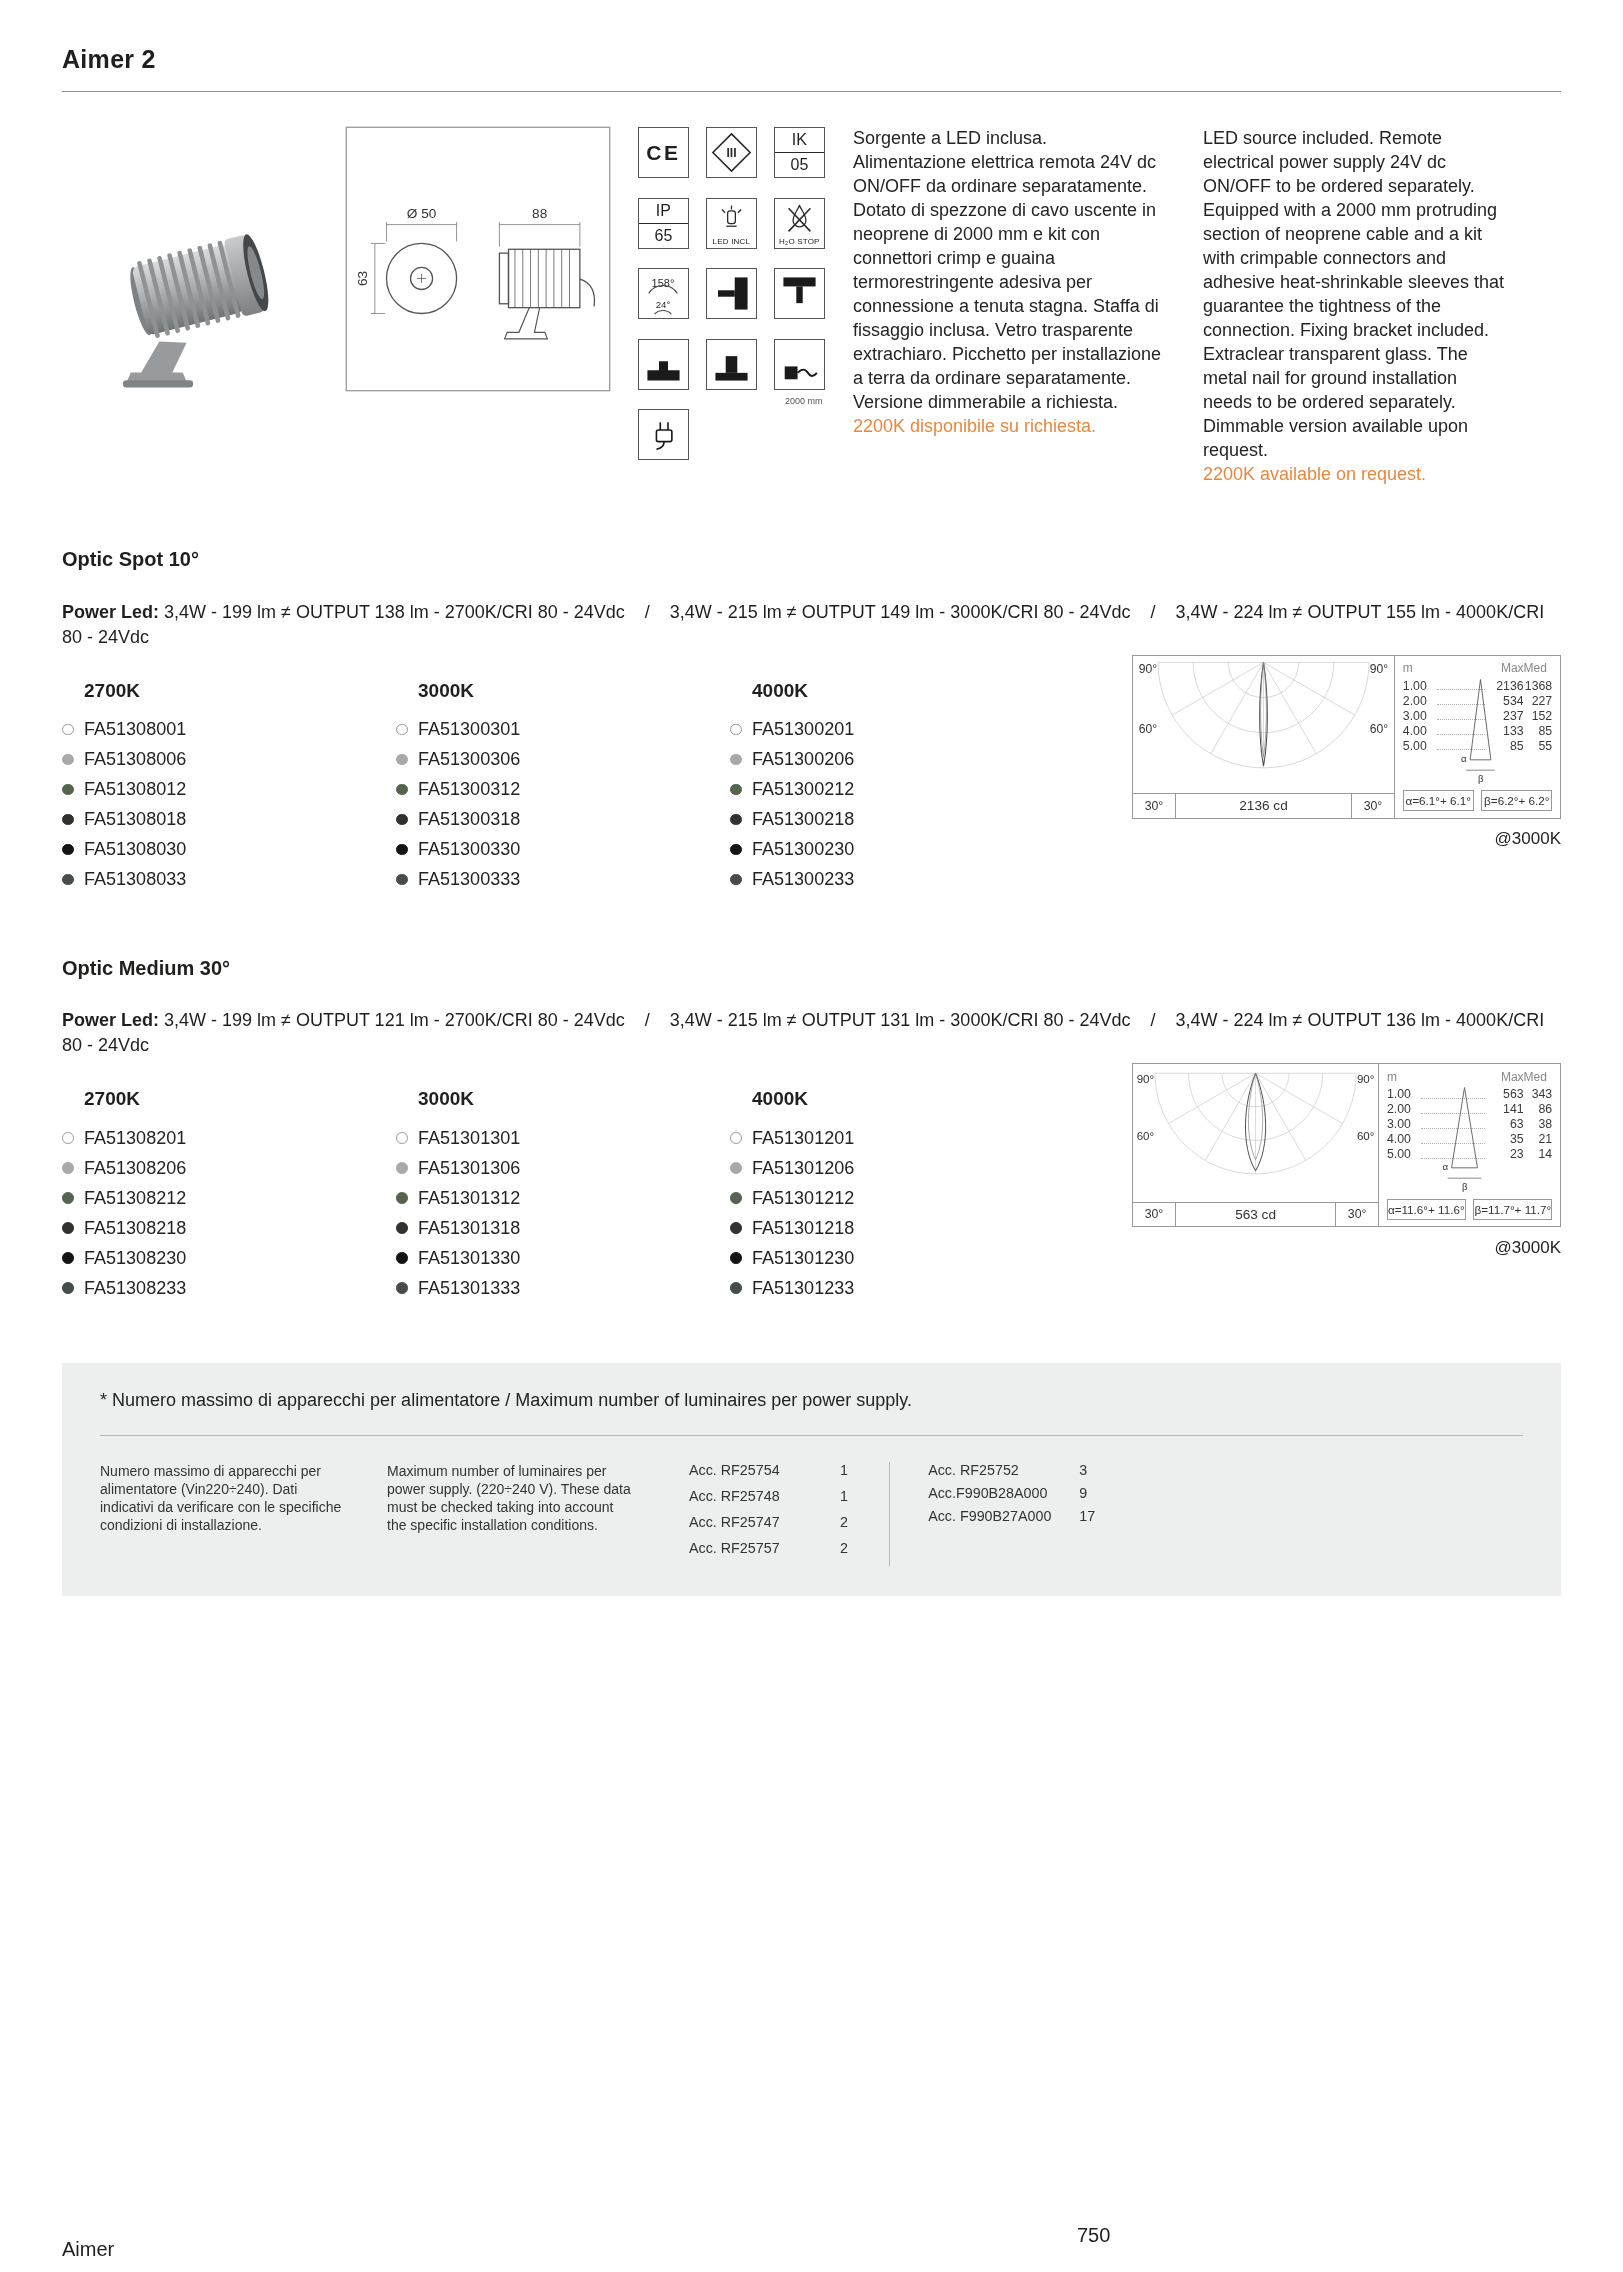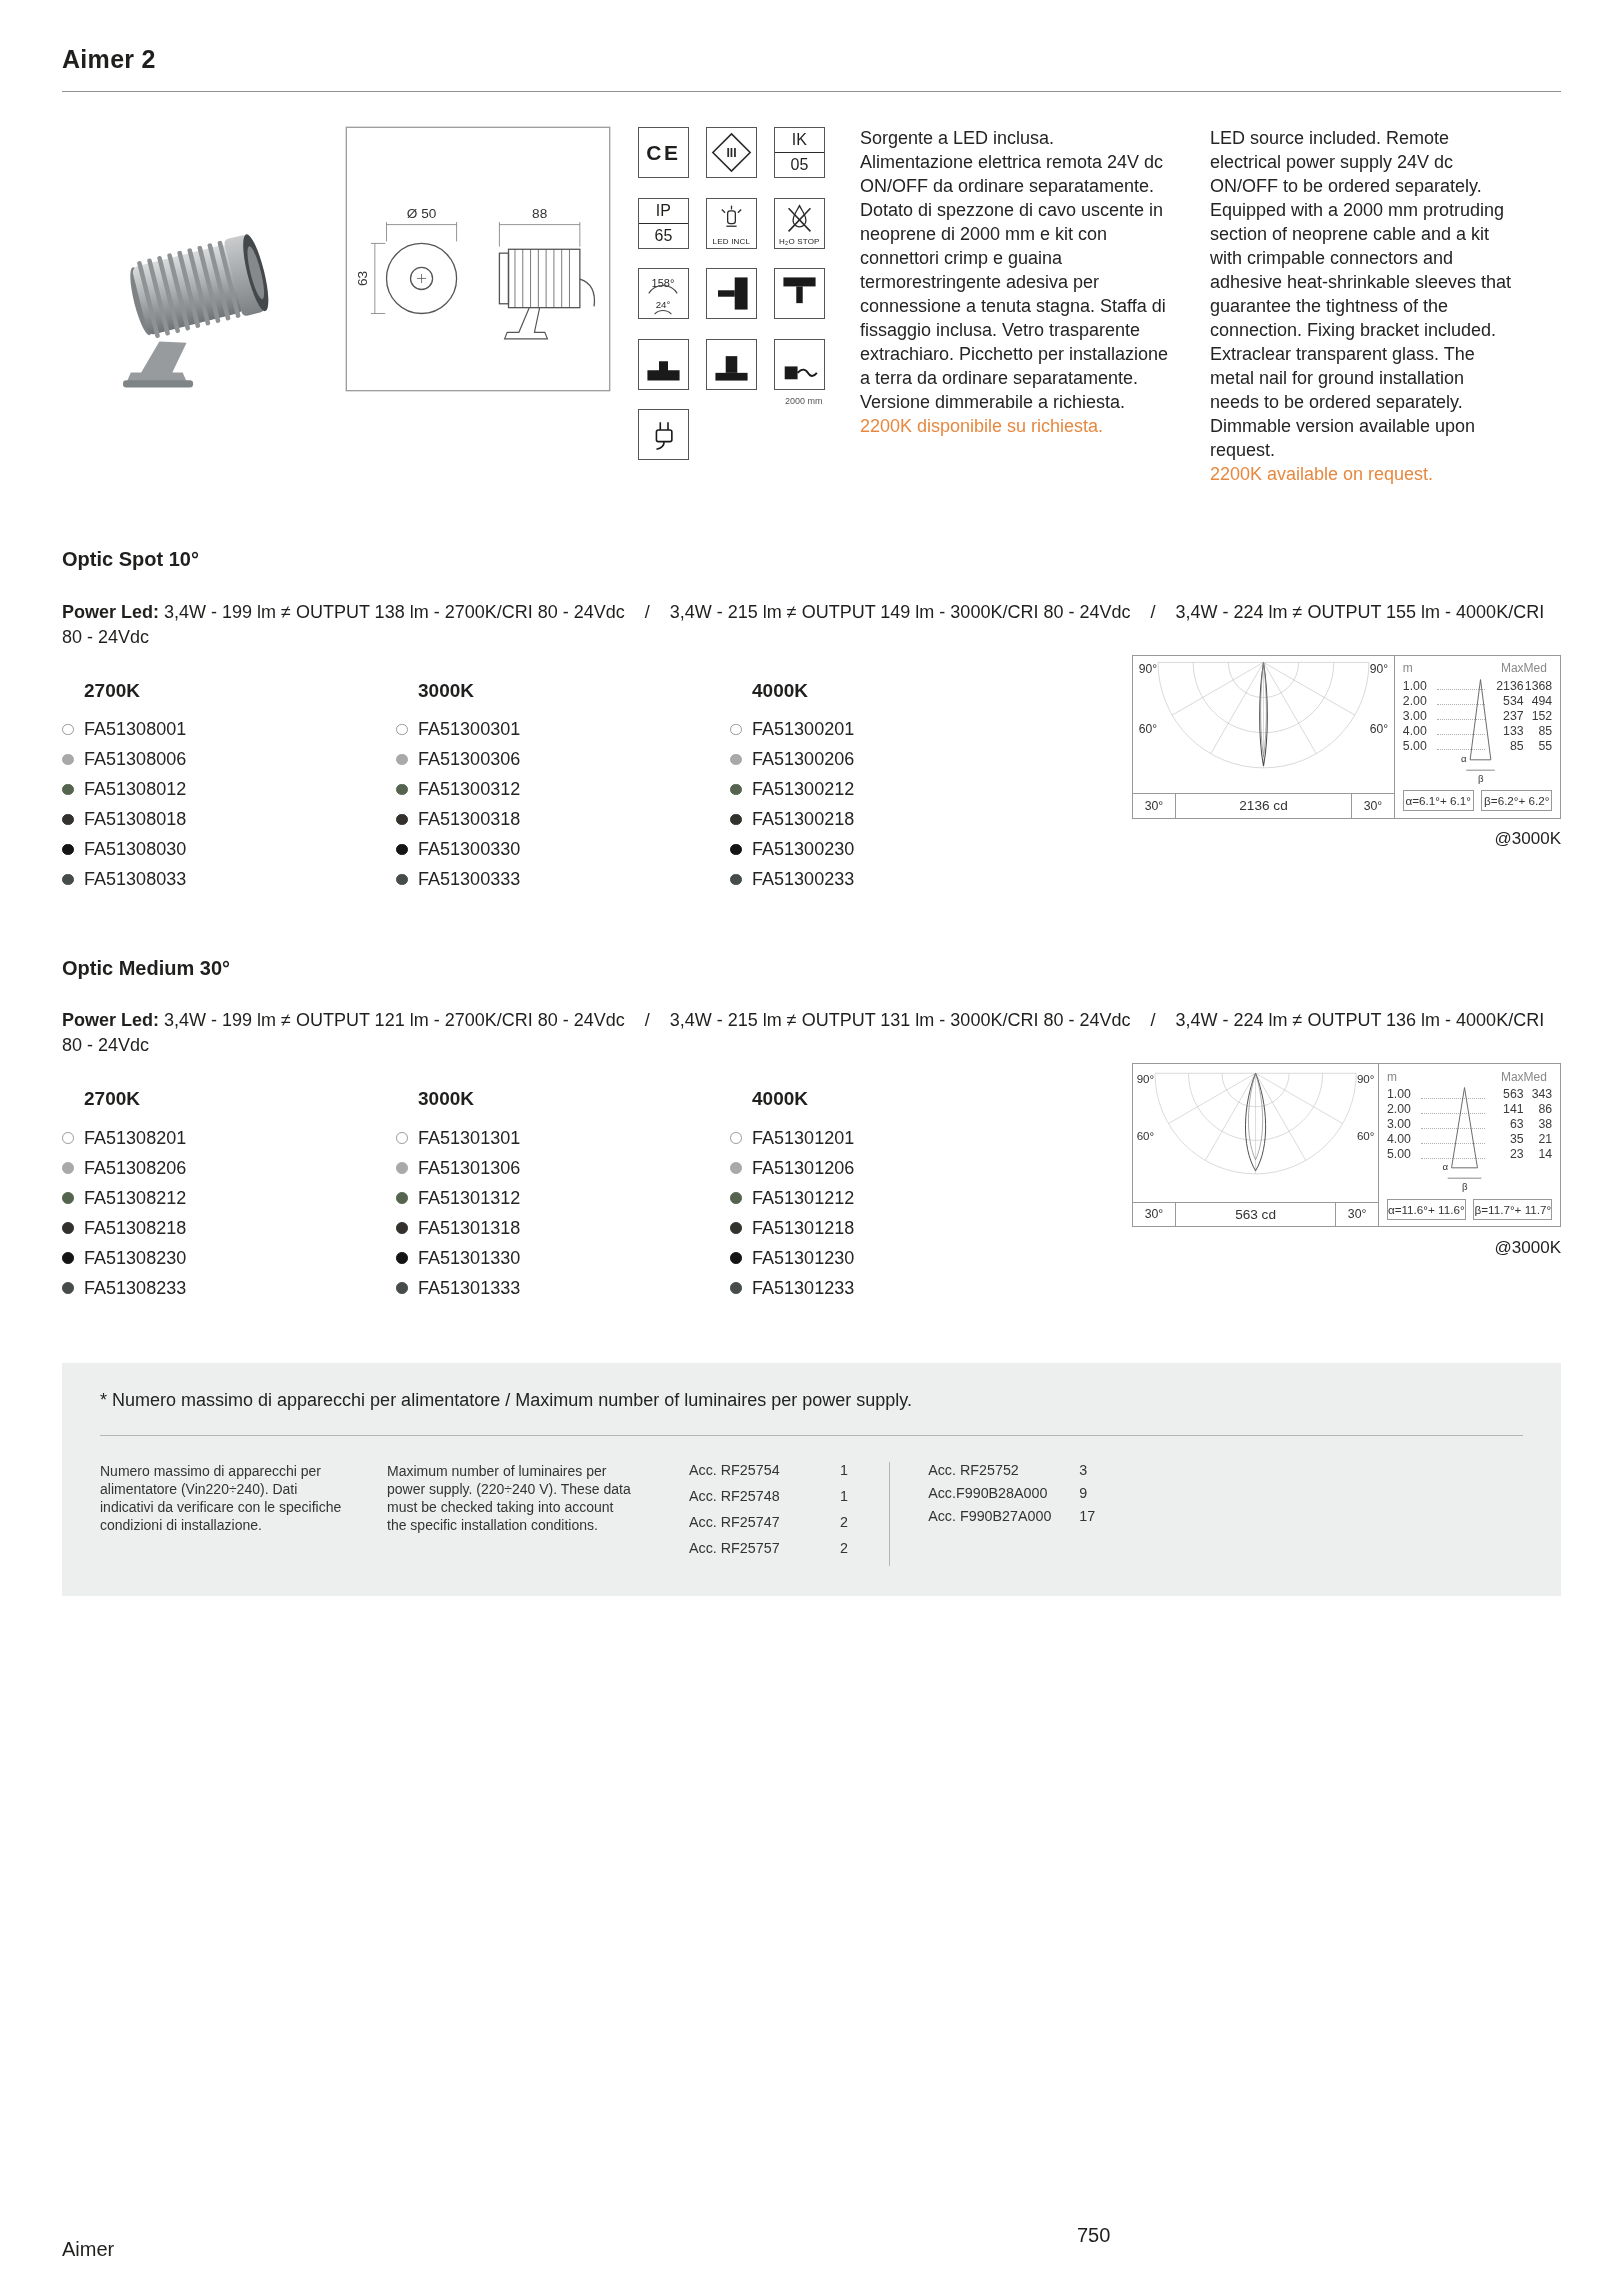--- a/index.html
+++ b/index.html
@@ -22,21 +22,21 @@
   .icon.thin{border-width:1px;border-color:#555}
   .icon-ce{font-size:21px;font-weight:600;letter-spacing:2.6px}
   .icon-stack{flex-direction:column;padding:0}
   .icon-stack .cell{flex:1;width:100%;display:flex;align-items:center;justify-content:center;
         font-size:16px;font-weight:500}
   .icon-stack .cell.b{border-top:1.3px solid #2b2b2b}
   .icon-cap{position:absolute;bottom:1.9px;left:0;right:0;text-align:center;
         font-size:8px;letter-spacing:0.2px;color:#222}
   .icon-under{position:absolute;bottom:-17px;right:1.3px;font-size:9px;color:#555;white-space:nowrap}
   
-  .desc-it{width:310px;margin-left:35px;font-size:18px;line-height:24px;color:#242424}
+  .desc-it{width:310px;margin-left:28px;font-size:18px;line-height:24px;color:#242424}
   .desc-en{width:304px;margin-left:40px;font-size:18px;line-height:24px;color:#242424}
   .desc-it p,.desc-en p{margin:0}
   .note{margin-top:22px;font-size:18px}
   
   .optic{margin-top:62px}
   .optic h2{font-size:20px;font-weight:bold;margin:0}
   .power{font-size:18px;margin:28.6px 0 0 0;white-space:pre-wrap;line-height:25px}
   .power .b{font-weight:bold}
   .codes-row{display:flex;margin-top:30px;align-items:flex-start}
   .code-col{width:334px}
@@ -397,21 +397,21 @@
               <div class="ph-row">
                   <span class="ph-d">1.00</span>
                   <span class="ph-leader"></span>
                   <span class="ph-max">2136</span>
                   <span class="ph-med">1368</span>
                 </div>
               <div class="ph-row">
                   <span class="ph-d">2.00</span>
                   <span class="ph-leader"></span>
                   <span class="ph-max">534</span>
-                  <span class="ph-med">494</span>
+                  <span class="ph-med">227</span>
                 </div>
               <div class="ph-row">
                   <span class="ph-d">3.00</span>
                   <span class="ph-leader"></span>
                   <span class="ph-max">237</span>
                   <span class="ph-med">152</span>
                 </div>
               <div class="ph-row">
                   <span class="ph-d">4.00</span>
                   <span class="ph-leader"></span>

